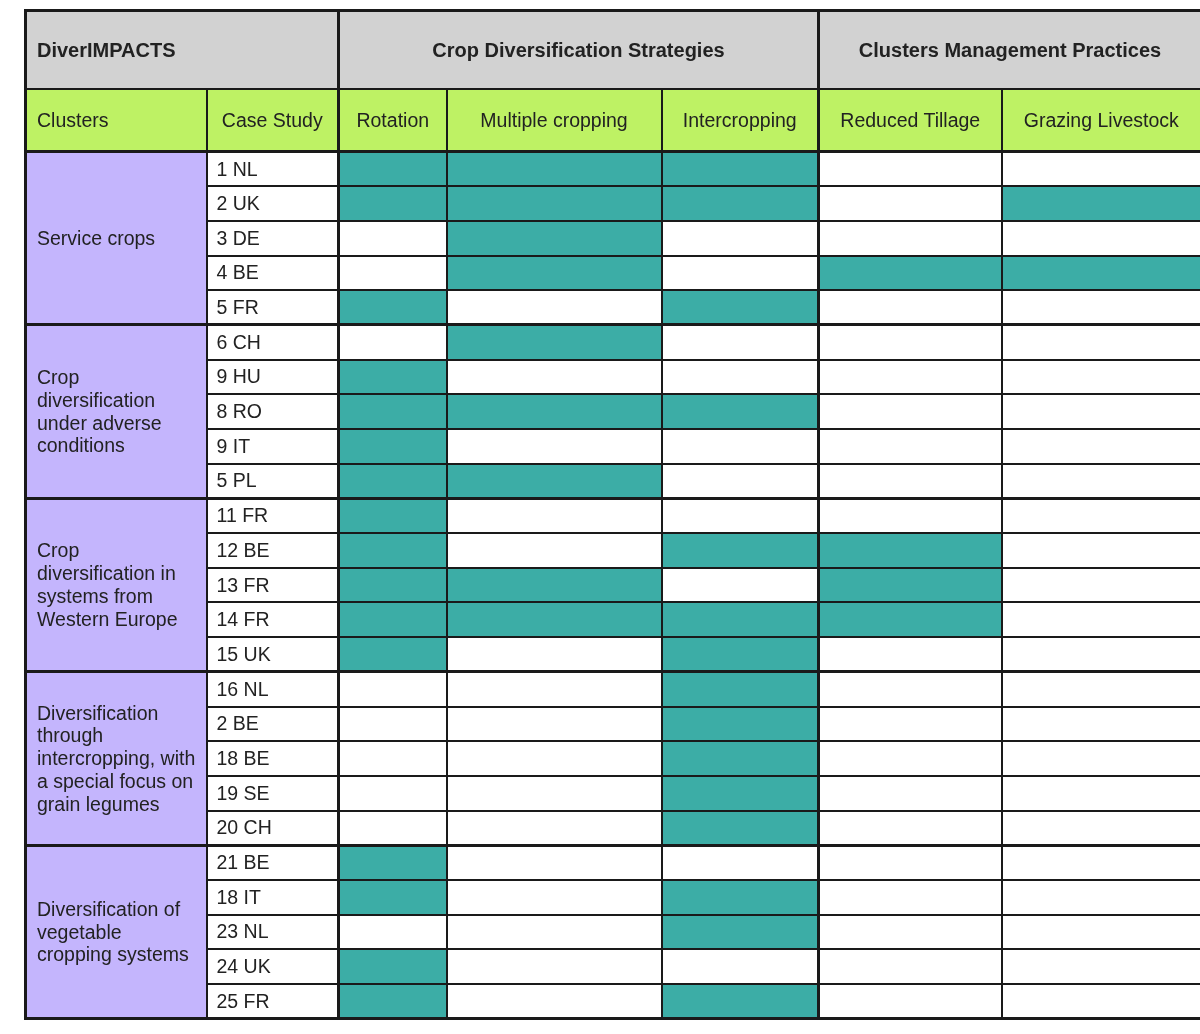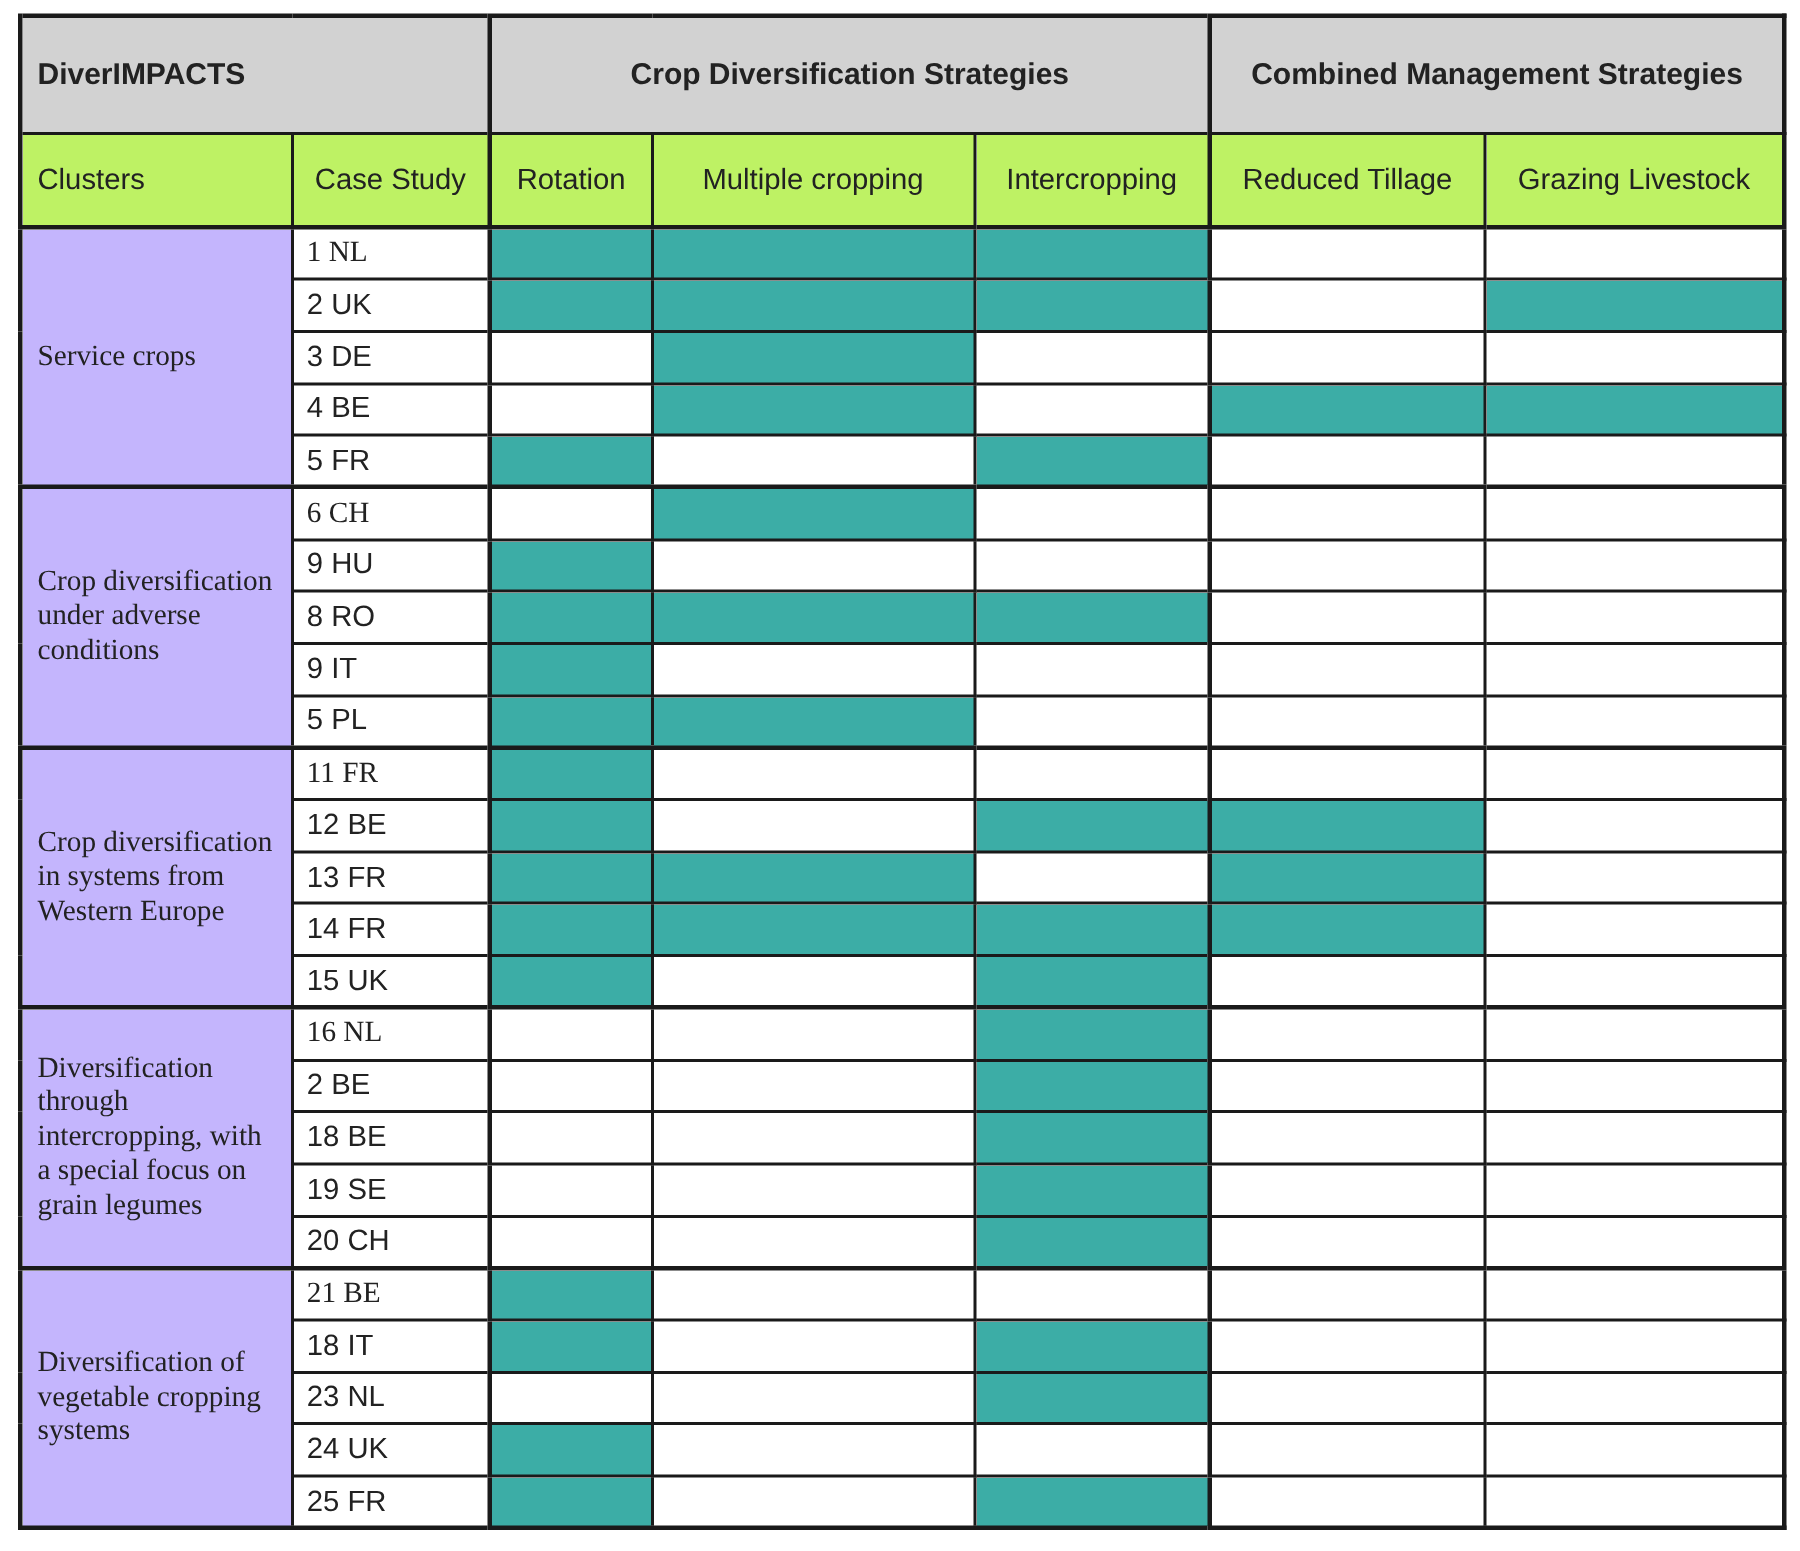--- a/index.html
+++ b/index.html
@@ -5,21 +5,21 @@
   html, body {
     margin: 0;
     padding: 0;
     background: #ffffff;
     width: 1200px;
     height: 1034px;
     font-family: "Liberation Sans", "DejaVu Sans", sans-serif;
     color: #222222;
   }
   .figure-wrap {
-    padding: 9px 12px;
+    padding: 9px 24px;
   }
   table.matrix {
     border-collapse: collapse;
     table-layout: fixed;
     width: 1176px;
     border: 3px solid #1a1a1a;
   }
   th, td {
     border: 2px solid #1a1a1a;
     padding: 0;
@@ -44,21 +44,21 @@
     font-weight: normal;
     text-align: center;
     border-bottom: 3px solid #1a1a1a;
   }
   tr.sub-header th.left-al {
     text-align: left;
     padding-left: 10px;
   }
   .thick-l { border-left-width: 3px; }
   tbody tr { height: 34.7px; }
-  tbody tr.group-start td { border-top-width: 3px; font-family: Liberation Serif, serif; }
+  tbody tr.group-start td { border-top-width: 3px; }
   td.cluster-cell {
     background: #c4b5fd;
     text-align: left;
     vertical-align: middle;
     padding: 4px 8px 4px 10px;
     font-size: 19.5px;
     line-height: 1.17;
   }
   td.case-cell {
     background: #ffffff;
@@ -81,21 +81,21 @@
       <col style="width:108px">
       <col style="width:215px">
       <col style="width:157px">
       <col style="width:183px">
       <col style="width:200px">
     </colgroup>
     <thead>
       <tr class="top-header">
         <th colspan="2" class="left-al thick-l">DiverIMPACTS</th>
         <th colspan="3" class="thick-l">Crop Diversification Strategies</th>
-        <th colspan="2" class="thick-l">Combined Management Strategies</th>
+        <th colspan="2" class="thick-l">Clusters Management Practices</th>
       </tr>
       <tr class="sub-header">
         <th class="left-al">Clusters</th>
         <th>Case Study</th>
         <th class="thick-l">Rotation</th>
         <th>Multiple cropping</th>
         <th>Intercropping</th>
         <th class="thick-l">Reduced Tillage</th>
         <th>Grazing Livestock</th>
       </tr>

